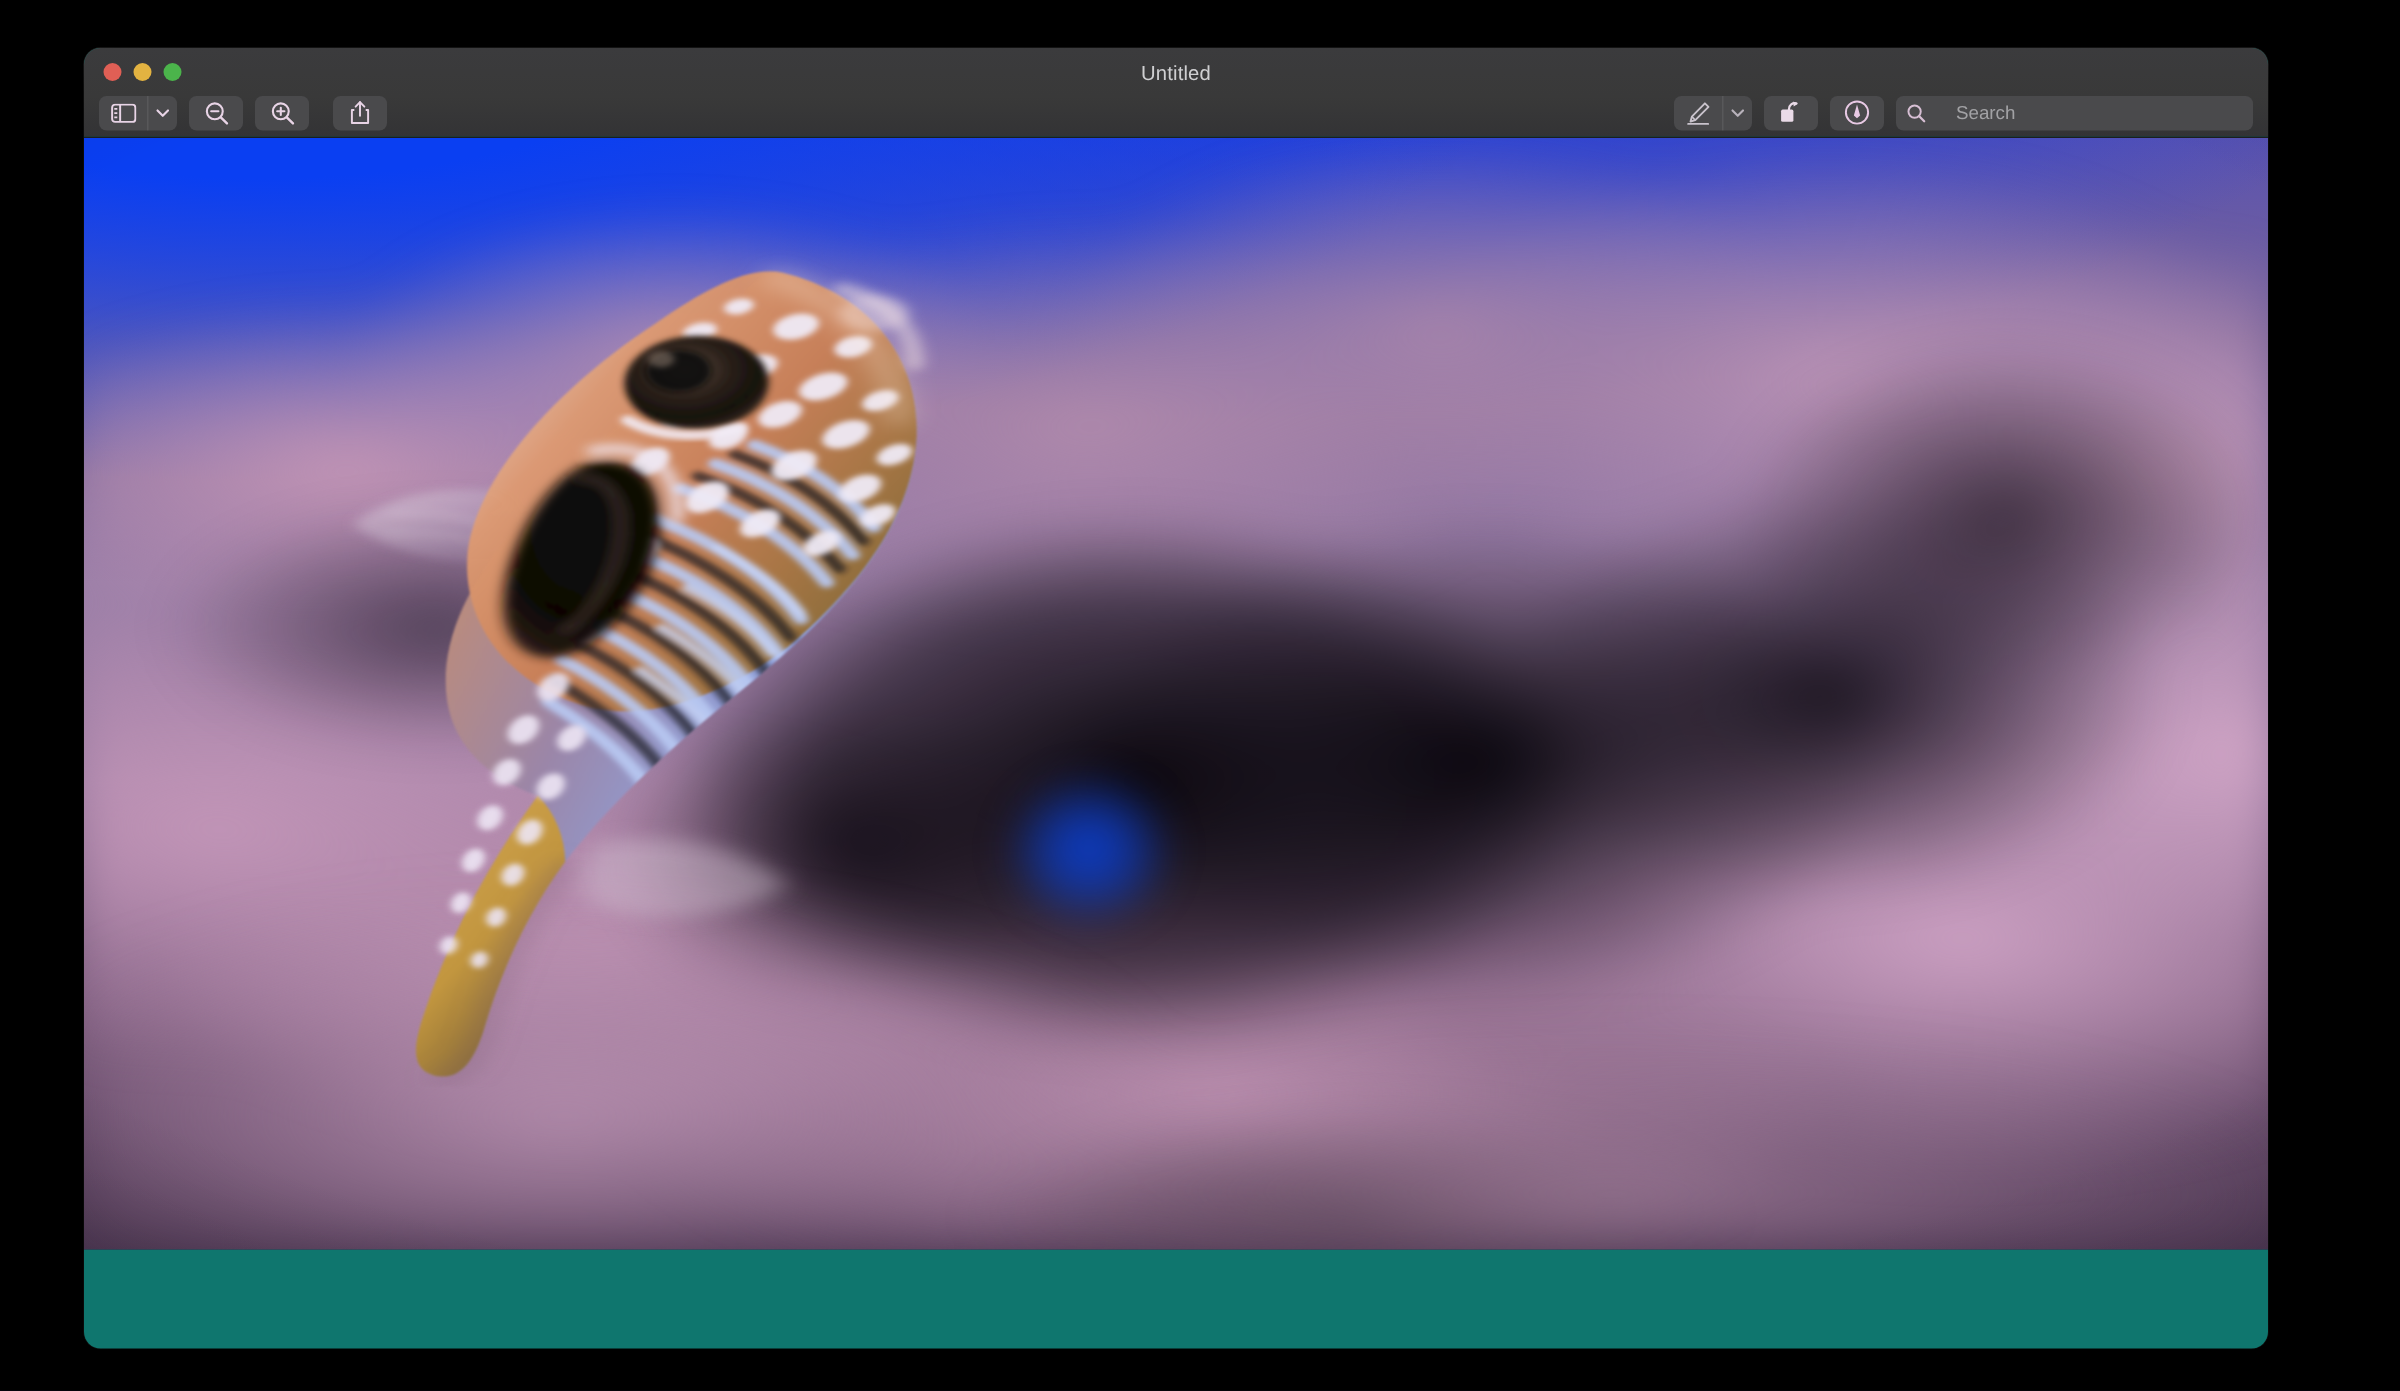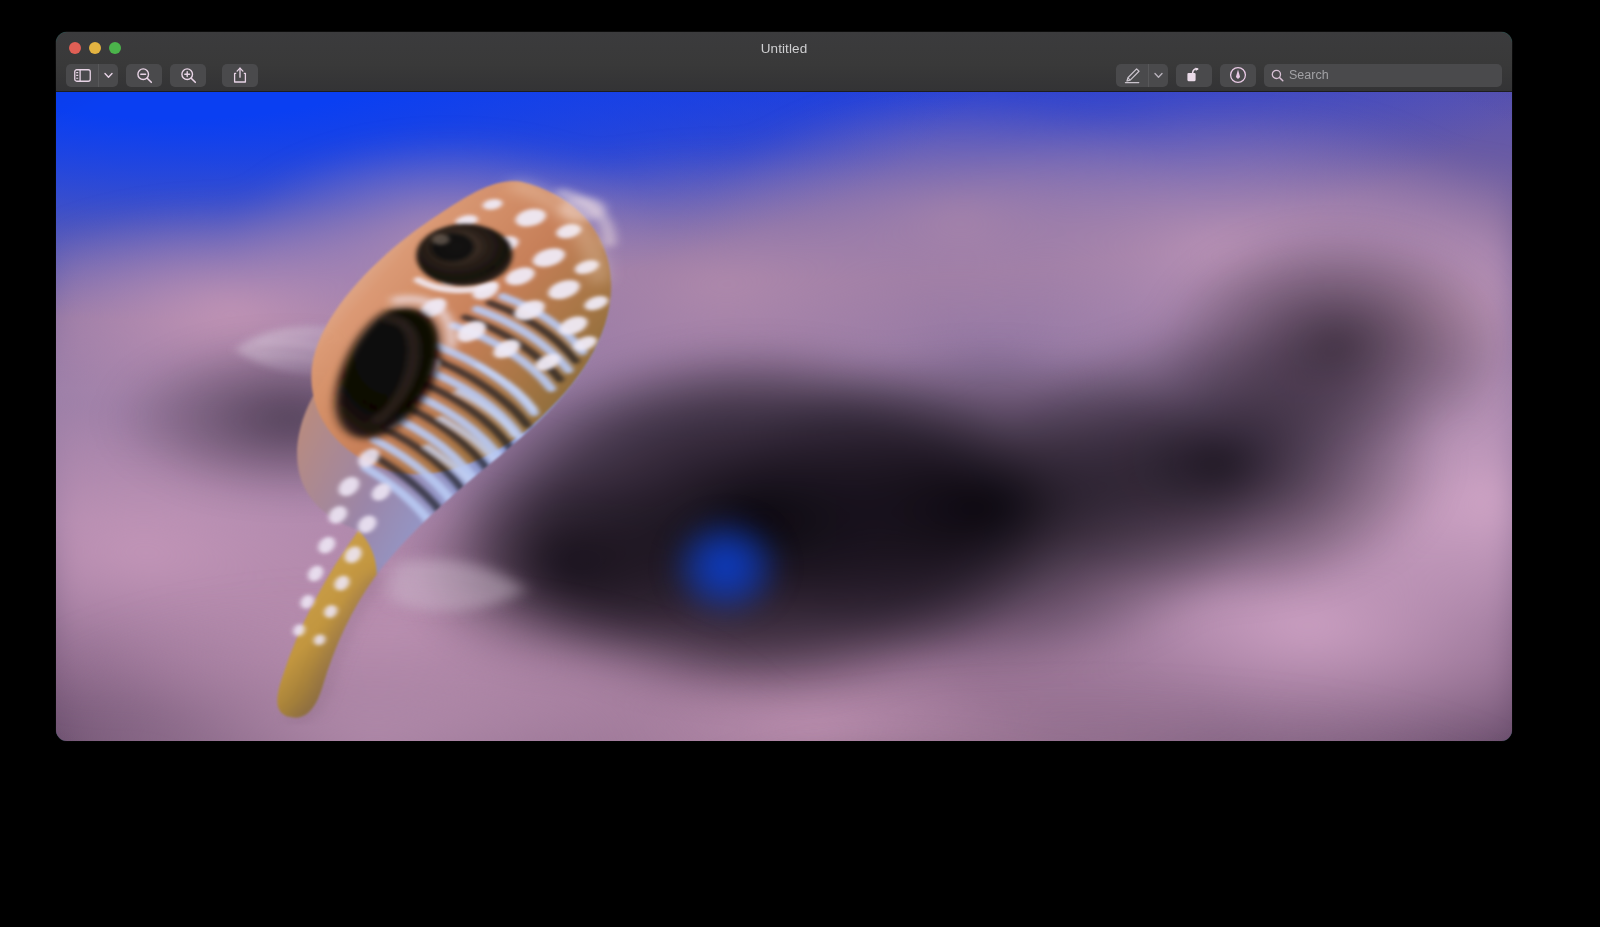--- a/index.html
+++ b/index.html
@@ -18,21 +18,21 @@
     height: 927px;
     background: #000000;
   }
 
   
   .window {
     position: absolute;
     left: 56px;
     top: 32px;
     width: 1456px;
-    height: 709px;
+    height: 867px;
     border-radius: 11px;
     overflow: hidden;
     box-shadow: 0 28px 70px rgba(0,0,0,0.95),
                 0 10px 30px rgba(0,0,0,0.9),
                 0 0 0 0.5px rgba(120,120,120,0.35);
     background: #0f766e;
   }
 
   
   .titlebar {
@@ -125,21 +125,21 @@
   
   .search-field {
     width: 238px;
     height: 23px;
     background: #4a4a4c;
     border-radius: 5px;
     display: flex;
     align-items: center;
     padding: 0 7px;
     box-sizing: border-box;
-    gap: 5px;
+    gap: 20px;
   }
   .search-text {
     font-size: 12.5px;
     color: #a2a2a5;
     line-height: 1;
   }
 
   
   .canvas {
     position: absolute;

